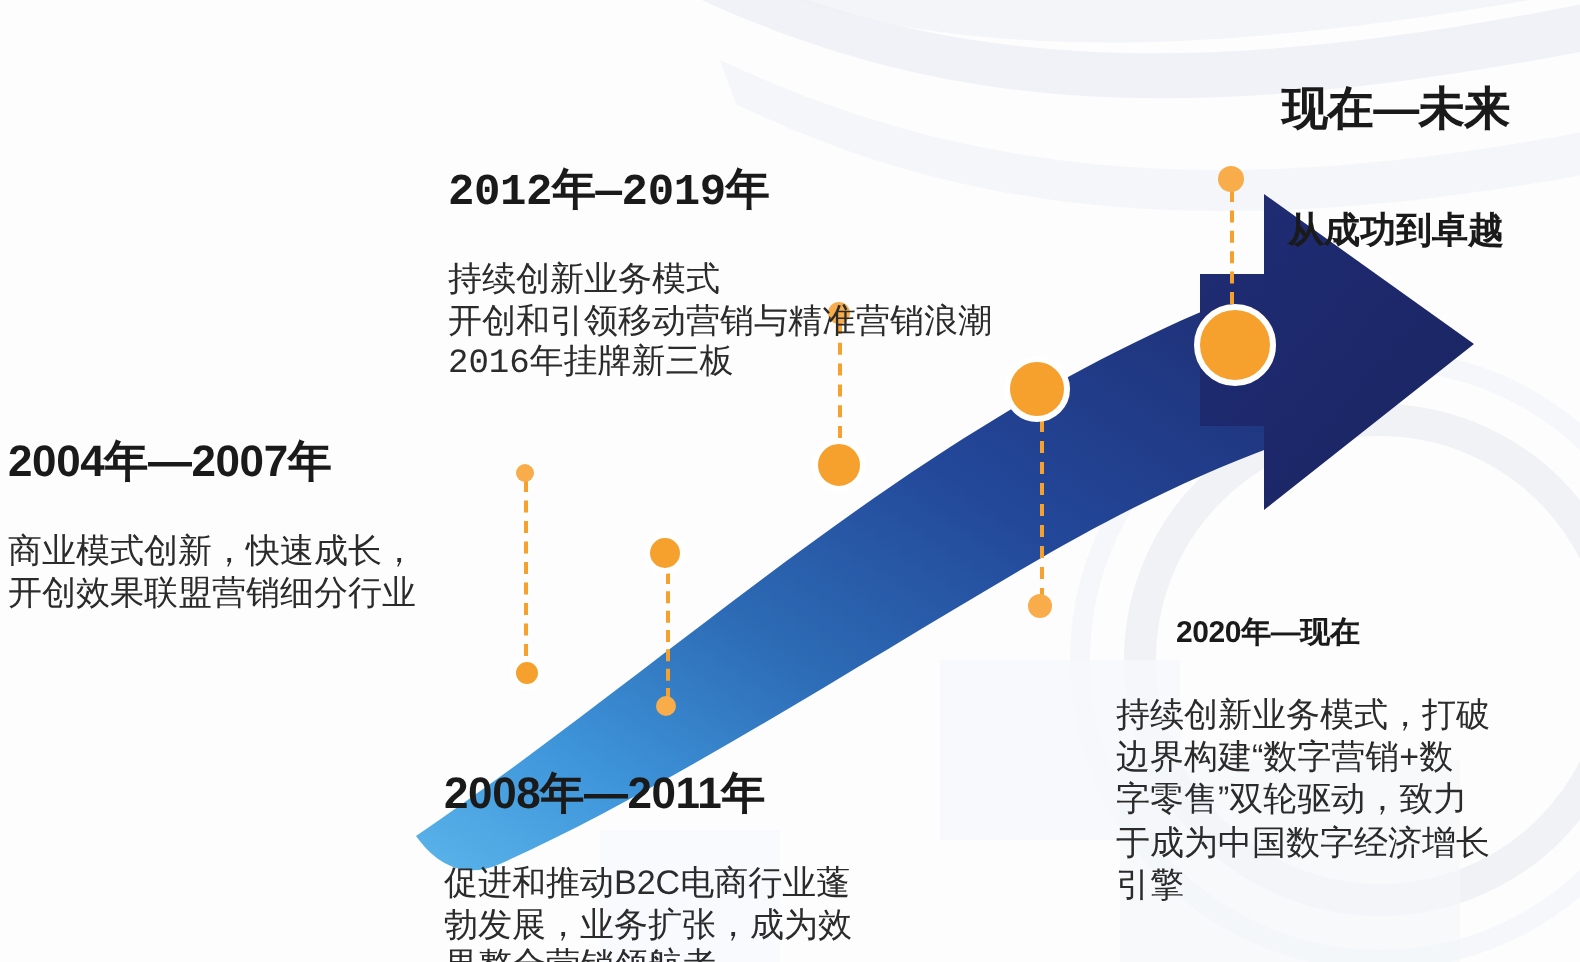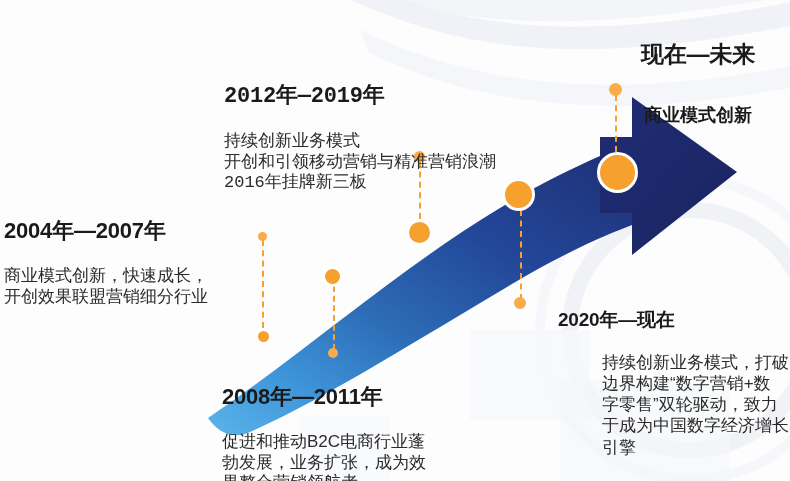--- a/index.html
+++ b/index.html
@@ -54,22 +54,22 @@
 
   #block-2012{ left:224px; top:64px;font-family:Liberation Mono, monospace; }
   #block-2012 .tb-title{ font-size:22px; }
   #block-2012 .tb-body{ font-size:17px; }
 
   #block-2008{ left:222px; top:364px; }
   #block-2008 .tb-title{ font-size:22px; }
   #block-2008 .tb-body{ font-size:17px; }
 
   #block-2020{ left:558px; top:288px; width:232px; }
-  #block-2020 .tb-title{ font-size:19px; }
-  #block-2020 .tb-body{ font-size:17px; line-height:1.24;margin-left:44px; }
+  #block-2020 .tb-title{ font-size:15px;margin-left:30px; }
+  #block-2020 .tb-body{ font-size:17px; line-height:1.24; }
 
   #block-future{ left:612px; top:20px; text-align:center; width:172px;}
   #block-future .tb-title{ font-size:23px; margin-bottom:18px;}
   #block-future .tb-sub{ font-size:18px; font-weight:bold; color:#1a1a1a; }
 
   .node{
     position:absolute;
     border-radius:50%;
     background:#F6A02D;
     border:3px solid #ffffff;
@@ -189,16 +189,16 @@
     <div class="tb-title">2020年—现在</div>
     <div class="tb-body">持续创新业务模式，打破
 边界构建“数字营销+数
 字零售”双轮驱动，致力
 于成为中国数字经济增长
 引擎</div>
   </div>
 
   <div class="text-block" id="block-future">
     <div class="tb-title">现在—未来</div>
-    <div class="tb-sub">商业模式创新</div>
+    <div class="tb-sub">从成功到卓越</div>
   </div>
 
 </div>
 
 </body></html>

